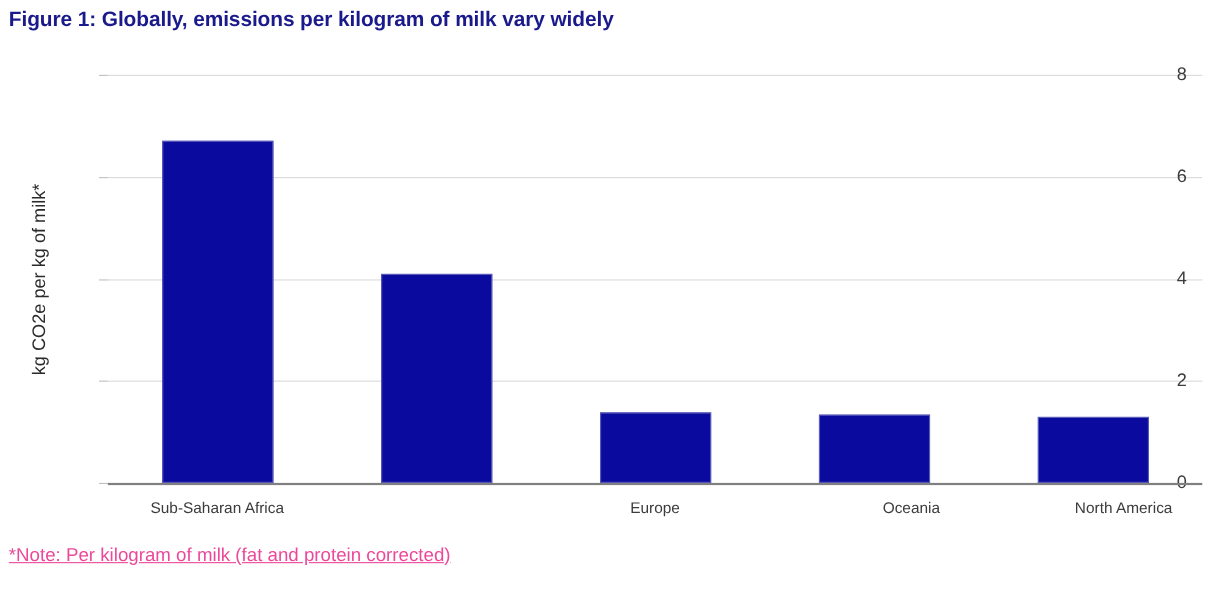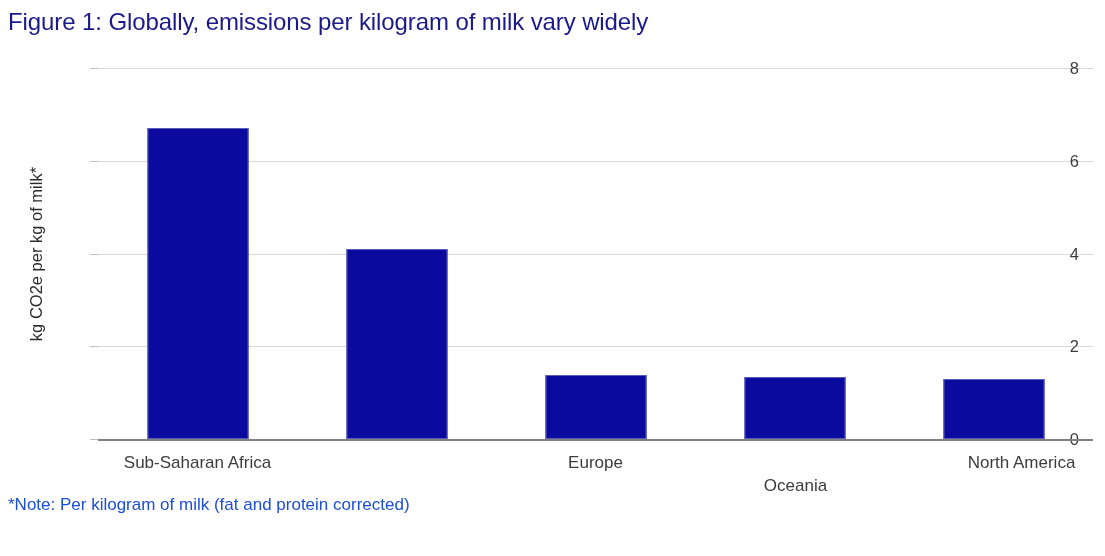--- a/index.html
+++ b/index.html
@@ -14,22 +14,22 @@
     color: #222222;
     overflow: hidden;
     position: relative;
   }
 
   
   .fig-title {
     position: absolute;
     left: 8px;
     top: 8px;
-    font-size: 24px;
-    font-weight: normal;
+    font-size: 19px;
+    font-weight: bold;
     color: #1a1a8c;
     letter-spacing: -0.1px;
     white-space: nowrap;
   }
 
   
   .chart-area {
     position: absolute;
     left: 0;
     top: 48px;
@@ -116,21 +116,21 @@
     background: #0a0a9e;
     border: 1px solid #5b5bb8;
     box-sizing: border-box;
   }
 
   .xtick-label {
     position: absolute;
     top: 14px;
     left: 50%;
     transform: translateX(-50%);
-    font-size: 17px;
+    font-size: 14px;
     color: #3c3c3c;
     white-space: nowrap;
   }
   .xlabels {
     position: absolute;
     left: 98px;
     top: 391px;  
     width: 995px;
     height: 40px;
   }
@@ -139,22 +139,23 @@
     top: 0;
     height: 100%;
   }
 
   
   .footnotes {
     position: absolute;
     left: 8px;
     top: 492px;
     font-size: 17px;
-    color: #1d4ed8;
+    color: #ec4899;
     line-height: 26px;
+    text-decoration: underline;
   }
   .footnote-line { white-space: nowrap; }
 </style>
 </head>
 <body>
 
 <div class="fig-title">Figure 1: Globally, emissions per kilogram of milk vary widely</div>
 
 <div class="chart-area">
 
@@ -200,21 +201,21 @@
       </div>
   </div>
 
   <div class="xlabels" id="xlabels-group">
       <div class="xlabel-slot" style="left: 0px; width: 199px;">
         <div class="xtick-label">Sub-Saharan Africa</div>
       </div>
       <div class="xlabel-slot" style="left: 398px; width: 199px; text-decoration: underline;">
         <div class="xtick-label">Europe</div>
       </div>
-      <div class="xlabel-slot" style="left: 598px; width: 199px; margin-top: 23px;">
+      <div class="xlabel-slot" style="left: 631px; width: 199px;">
         <div class="xtick-label">Oceania</div>
       </div>
       <div class="xlabel-slot" style="left: 824px; width: 199px;">
         <div class="xtick-label">North America</div>
       </div>
     </div>
 </div>
 
 <div class="footnotes">
   <div class="footnote-line">*Note: Per kilogram of milk (fat and protein corrected)</div>

